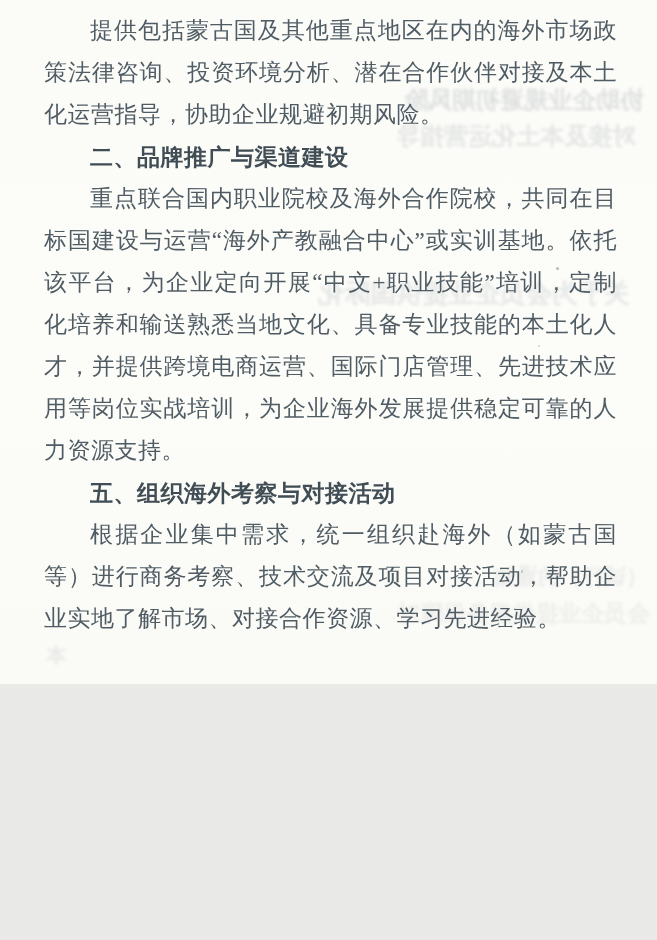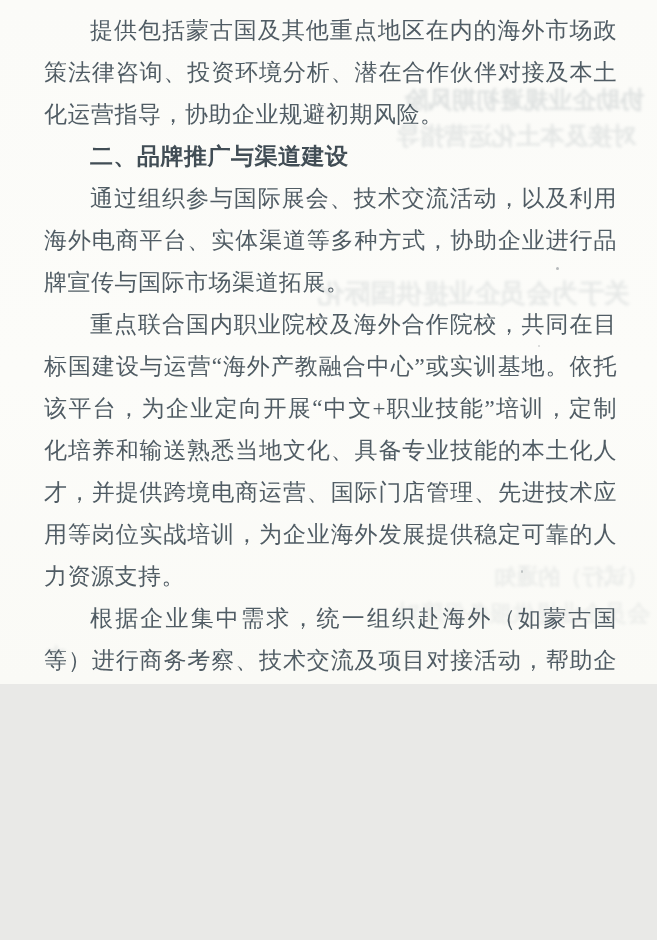--- a/index.html
+++ b/index.html
@@ -25,21 +25,21 @@
     text-align: justify;
     text-justify: inter-ideograph;
     letter-spacing: 0.5px;
   }
   .content p { margin: 0; text-indent: 2em; }
   .para {
     font-family: "Liberation Serif", serif;
     font-weight: 400;
   }
   .heading {
-    font-family: Liberation Serif, serif;
+    font-family: Liberation Sans, sans-serif;
     font-weight: 700;
     color: #414d55;
   }
   
   .ghost {
     position: absolute;
     transform: scaleX(-1);
     filter: blur(1.6px);
     color: #6b7a82;
     font-family: "Liberation Sans", sans-serif;
@@ -81,18 +81,18 @@
   <div class="ghost g9">本</div>
 
   <div class="speck s0"></div>
   <div class="speck s1"></div>
   <div class="speck s2"></div>
   <div class="speck s3"></div>
 
   <div class="content">
     <p class="para">提供包括蒙古国及其他重点地区在内的海外市场政策法律咨询、投资环境分析、潜在合作伙伴对接及本土化运营指导，协助企业规避初期风险。</p>
     <p class="heading">二、品牌推广与渠道建设</p>
-    <p class="para">通过组织参与国际展会、技术交流活动，以及利用海外电商平台、实体渠道等多种方式，协助企业进行品牌宣传与国际市场渠道拓展。</p>
     <p class="para">重点联合国内职业院校及海外合作院校，共同在目标国建设与运营“海外产教融合中心”或实训基地。依托该平台，为企业定向开展“中文+职业技能”培训，定制化培养和输送熟悉当地文化、具备专业技能的本土化人才，并提供跨境电商运营、国际门店管理、先进技术应用等岗位实战培训，为企业海外发展提供稳定可靠的人力资源支持。</p>
+    <p class="heading">五、组织海外考察与对接活动</p>
     <p class="para">根据企业集中需求，统一组织赴海外（如蒙古国等）进行商务考察、技术交流及项目对接活动，帮助企业实地了解市场、对接合作资源、学习先进经验。</p>
   </div>
 
 </div>
 
 </body></html>

